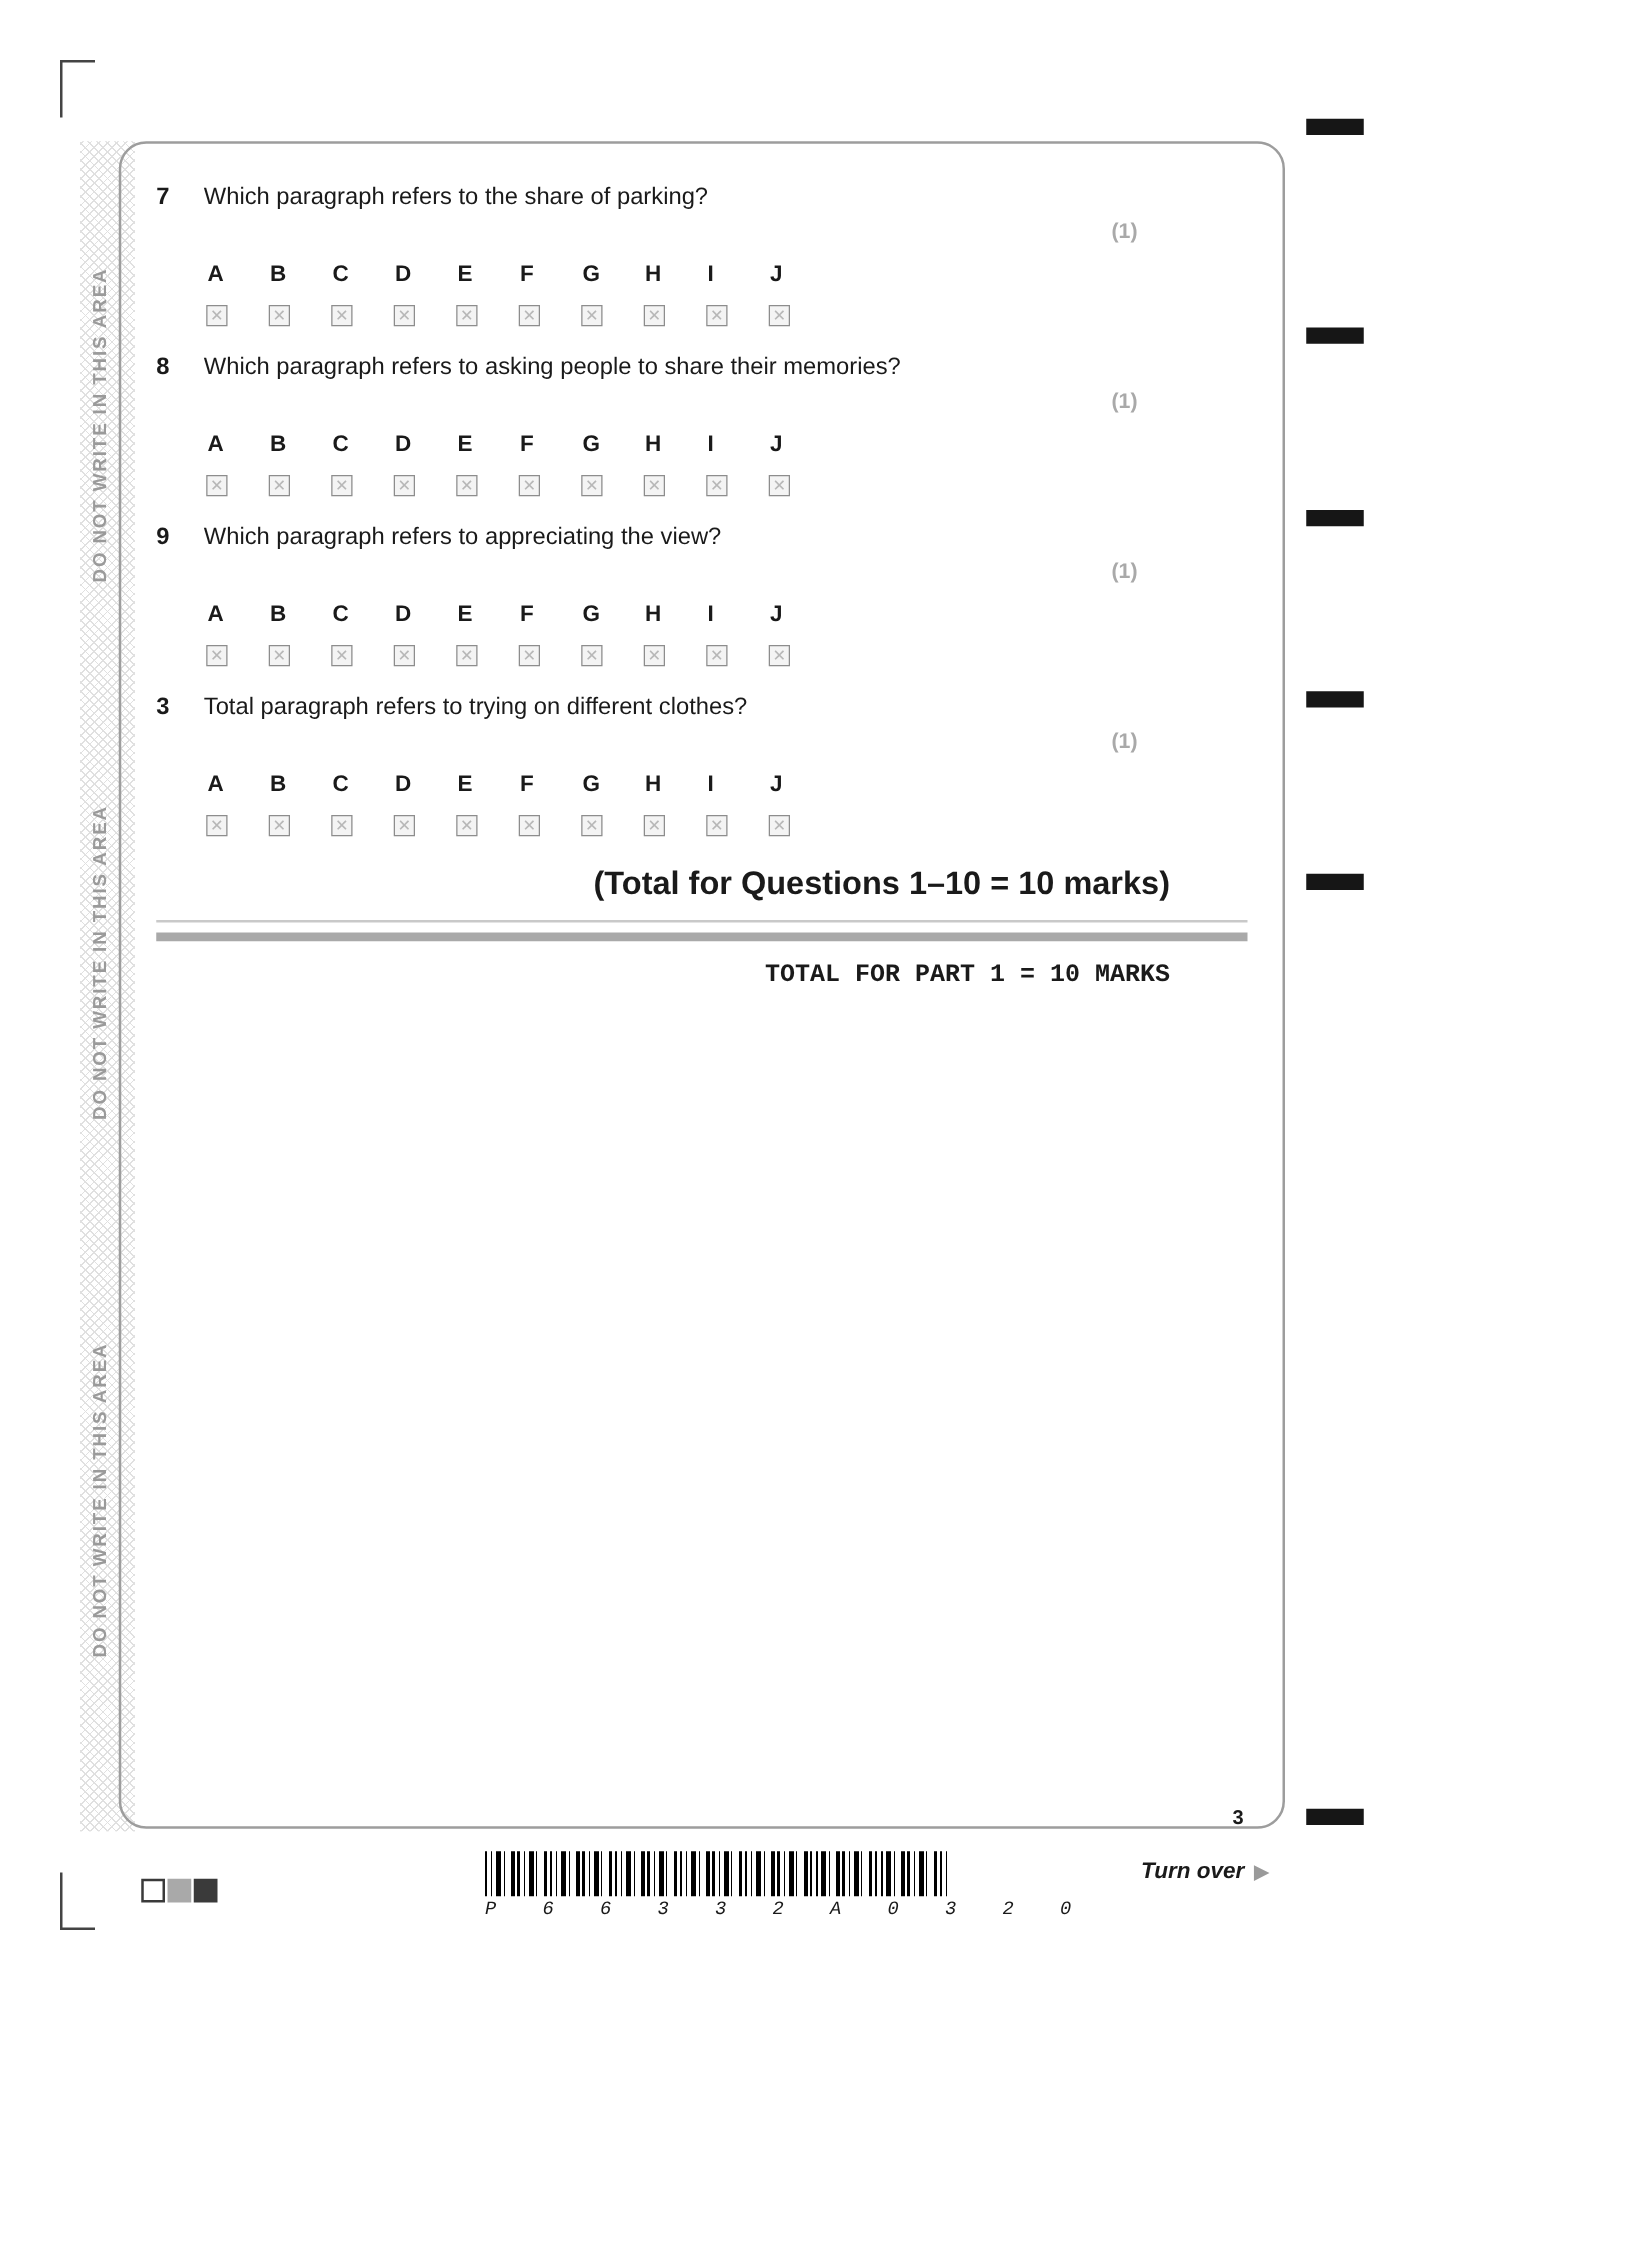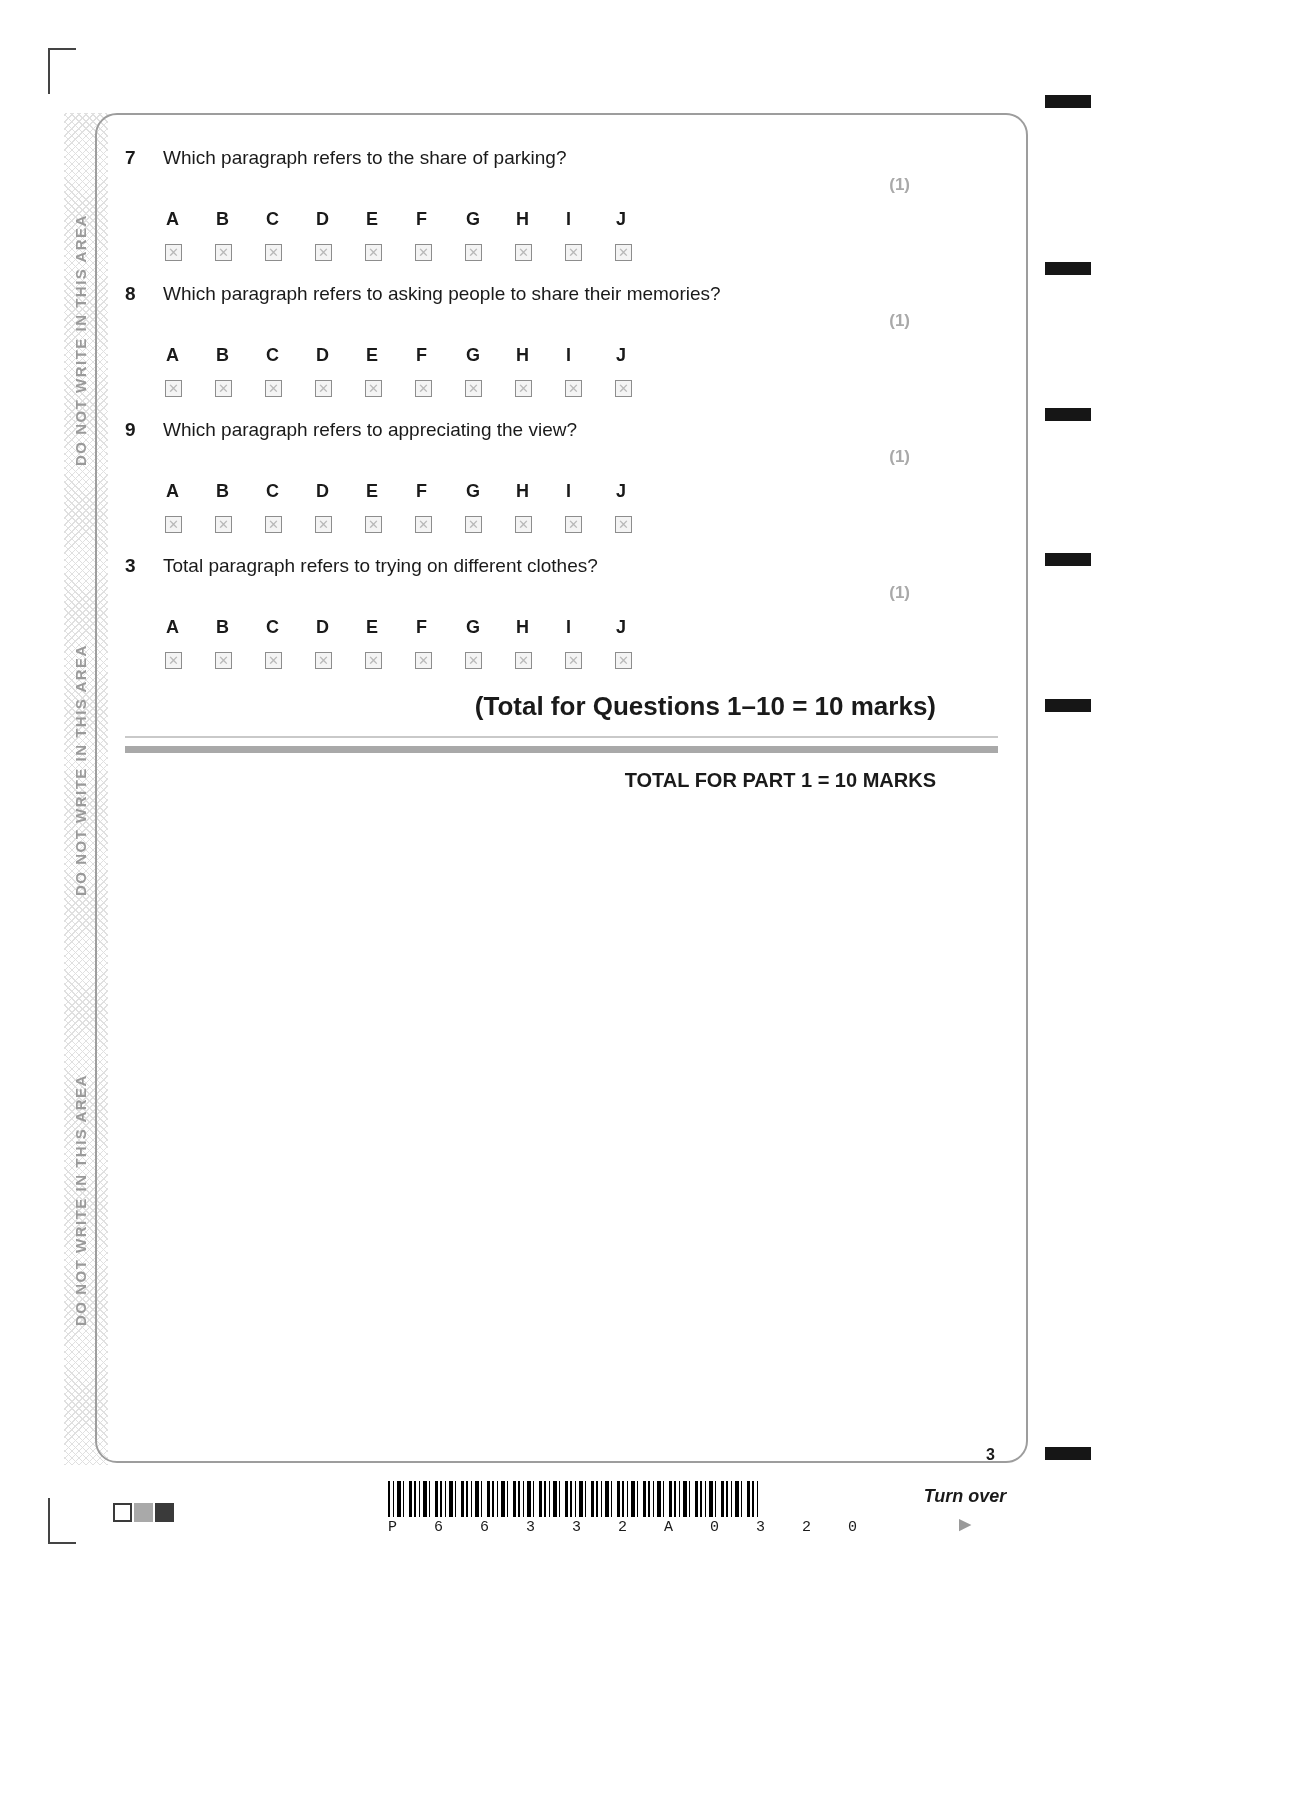--- a/index.html
+++ b/index.html
@@ -56,53 +56,53 @@
     font-size:13px;color:#b8b8b8;line-height:1;box-sizing:border-box;
   }
   .checkbox::before{content:"\2715";}
 
   .total-line{
     text-align:right;margin-right:62px;font-weight:bold;font-size:26px;margin-top:14px;
   }
   .rule-thin{height:2px;background:#c9c9c9;margin-top:14px;}
   .rule-thick{height:7px;background:#a9a9a9;margin-top:8px;}
   .part-total{
-    text-align:right;margin-right:62px;font-weight:bold;font-size:20px;margin-top:16px;
+    text-align:right;margin-right:62px;font-weight:bold;font-size:20px;margin-top:16px;font-family:Liberation Mono, monospace;
   }
 
   
   .bar{position:absolute;left:1045px;width:46px;height:13px;background:#161616;}
   .bar-1{top:95px;}.bar-2{top:262px;}.bar-3{top:408px;}
   .bar-4{top:553px;}.bar-5{top:699px;}.bar-6{top:1447px;}
 
   
   .page-number{position:absolute;left:986px;top:1446px;font-weight:bold;font-size:16px;}
   .footer-squares{position:absolute;left:113px;top:1503px;display:flex;gap:2px;}
   .fs{width:19px;height:19px;box-sizing:border-box;}
   .fs-outline{border:2px solid #3a3a3a;background:#fff;}
   .fs-gray{background:#a9a9a9;}
   .fs-dark{background:#3a3a3a;}
 
-  .barcode-wrap{position:absolute;left:388px;top:1481px;width:372px;text-align:center;}
+  .barcode-wrap{position:absolute;left:388px;top:1481px;width:372px;text-align:center;font-style:italic;}
   .barcode{
     height:36px;width:100%;
     background:repeating-linear-gradient(90deg,
       #000 0 2px,#fff 2px 5px,#000 5px 6px,#fff 6px 9px,
       #000 9px 13px,#fff 13px 15px,#000 15px 16px,#fff 16px 21px,
       #000 21px 24px,#fff 24px 26px);
   }
   .barcode-text{
     font-family:"Liberation Mono", monospace;font-size:15px;letter-spacing:14px;
     margin-top:2px;white-space:nowrap;
   }
 
   .turn-over{
-    position:absolute;left:895px;top:1486px;width:140px;text-align:right;
+    position:absolute;left:875px;top:1486px;width:140px;text-align:right;
     font-weight:bold;font-style:italic;font-size:18px;
-    display:flex;align-items:center;justify-content:flex-end;gap:8px;flex-direction:column;
+    display:flex;align-items:center;justify-content:flex-end;gap:8px;
   }
   .turn-arrow{color:#9a9a9a;font-style:normal;font-size:15px;}
 </style>
 </head>
 <body>
 
 <div class="crop-tl"></div>
 <div class="crop-bl"></div>
 
 <div class="margin-strip">

